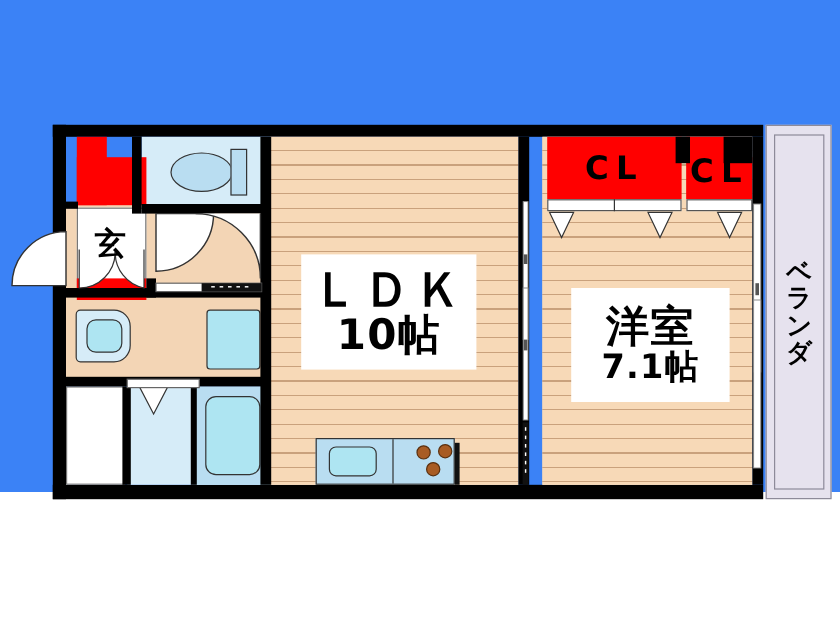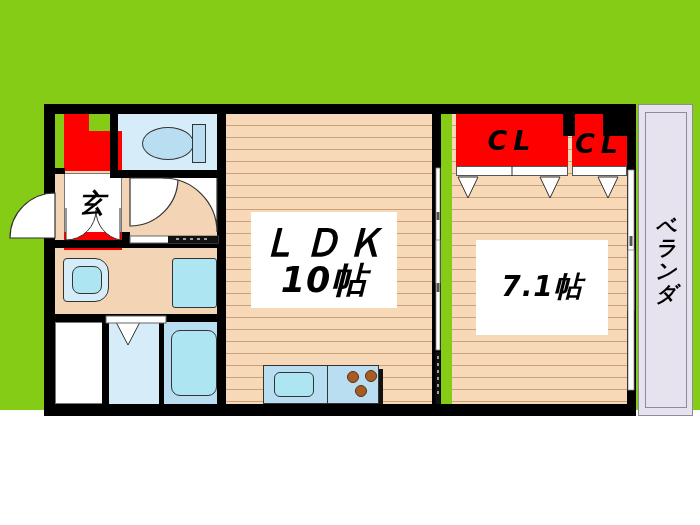--- a/index.html
+++ b/index.html
@@ -1,18 +1,18 @@
 <!DOCTYPE html>
 <html><head>
 <meta charset="utf-8">
 <style>
   html,body{margin:0;padding:0;background:#ffffff;}
   body{width:700px;height:525px;overflow:hidden;
        font-family:"Liberation Sans","DejaVu Sans",sans-serif;}
-  #plan{position:relative;width:700px;height:410px;background:#84cc16;font-style:italic;}
+  #plan{position:relative;width:700px;height:410px;background:#3b82f6;}
 
   
   .abs{position:absolute;box-sizing:border-box;}
   .wall{background:#000000;}
   .floor{background:#f3d5b5;}
   .water{background:#d6ecf8;}
   .fixture{background:#b9ddf1;}
   .red{background:#ff0000;}
   .white{background:#ffffff;}
   .veranda{background:#e6e2ee;}
@@ -188,20 +188,21 @@
     <span>ン</span>
     <span>ダ</span>
   </div>
 
   <div class="label" style="left:251px;top:212px;width:146px;height:96px;">
     <span style="font-size:40px;letter-spacing:3px;">ＬＤＫ</span>
     <span style="font-size:35px;">10帖</span>
   </div>
 
   <div class="label" style="left:476px;top:240px;width:132px;height:95px;">
+    <span style="font-size:36px;letter-spacing:1px;">洋室</span>
     <span style="font-size:28px;">7.1帖</span>
   </div>
 
   <div class="abs" style="left:72px;top:186px;width:40px;height:34px;display:flex;align-items:center;justify-content:center;
               font-size:26px;font-weight:bold;color:#000;font-family:'DejaVu Sans','Liberation Sans',sans-serif;">
     <span>玄</span>
   </div>
 
 </div>
 

